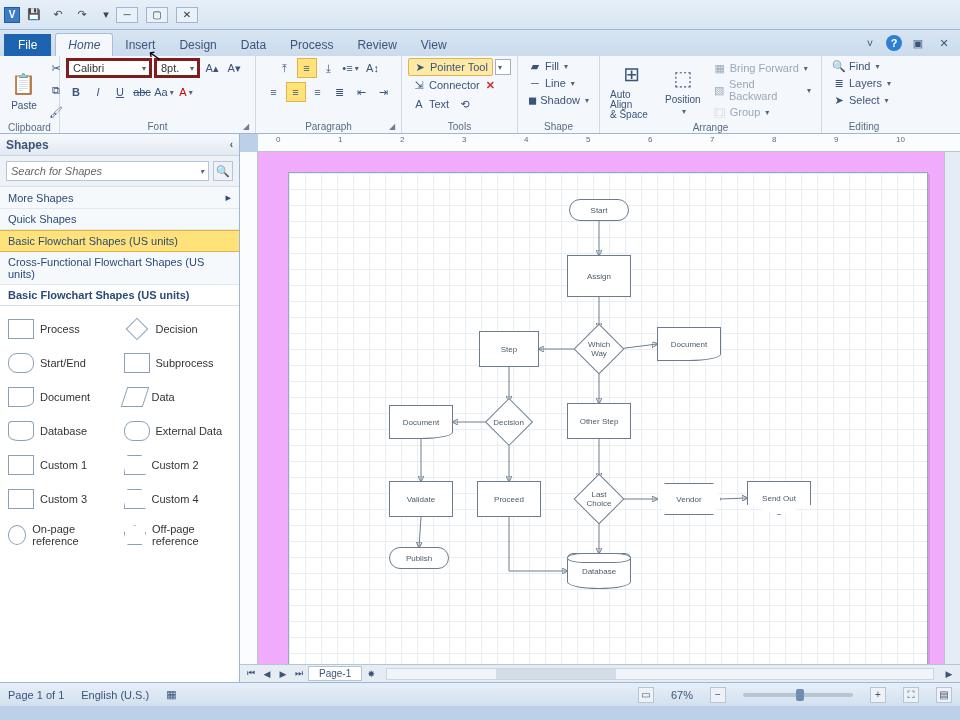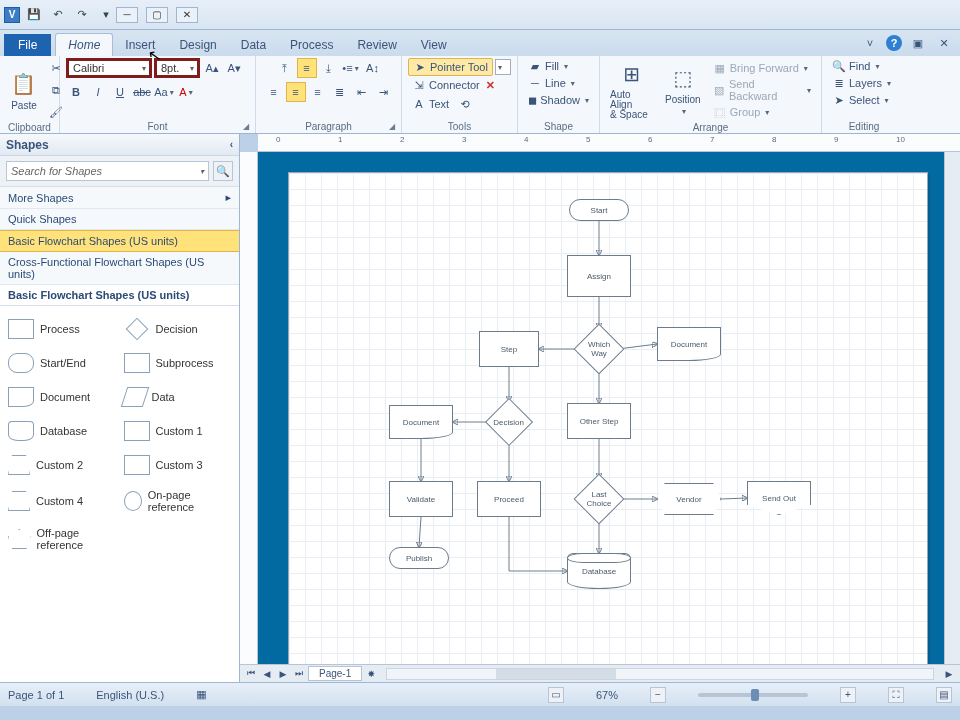--- a/index.html
+++ b/index.html
@@ -71,21 +71,21 @@
 .shp-ic.trap{ width:22px; clip-path:polygon(18% 0,82% 0,100% 100%,0 100%);}
 .shp-ic.circle{ border-radius:50%; width:20px; height:20px;}
 .shp-ic.pent{ clip-path:polygon(50% 0,100% 38%,82% 100%,18% 100%,0 38%);}
 
 
 .canvas-wrap{ flex:1; display:flex; flex-direction:column; background:#bcd1e8; position:relative;}
 .ruler-h{ height:18px; background:#fbfcfd; border-bottom:1px solid #b7c4d3; margin-left:18px; position:relative; font-size:8px; color:#5a6c82;}
 .ruler-h span{ position:absolute; top:1px;}
 .canvas-row{ flex:1; display:flex;}
 .ruler-v{ width:18px; background:#fbfcfd; border-right:1px solid #b7c4d3;}
-.canvas-scroll{ flex:1; position:relative; overflow:hidden; background:#0369a1;}
+.canvas-scroll{ flex:1; position:relative; overflow:hidden; background:#f0abfc;}
 .scroll-v{ width:16px; background:#e6ecf3; border-left:1px solid #b7c4d3;}
 .page{ position:absolute; left:30px; top:20px; width:640px; height:500px; background:#fff; border:1px solid #97a8bb; box-shadow:2px 2px 0 rgba(0,0,0,0.1);}
 .page::before{ content:""; position:absolute; inset:0; background-image:linear-gradient(#e9eef4 1px,transparent 1px),linear-gradient(90deg,#e9eef4 1px,transparent 1px); background-size:16px 16px;}
 
 
 .node{ position:absolute; border:1px solid #6c7c8d; background:#fff; font-size:8px; color:#4a5a6a; display:flex; align-items:center; justify-content:center; text-align:center; z-index:2;}
 .node.terminator{ border-radius:14px;}
 .node.diamond{ transform:rotate(45deg);}
 .node.diamond span{ transform:rotate(-45deg); display:block; width:60px;}
 .node.document{ border-radius:0 0 50% 0 / 0 0 20% 0;}
@@ -98,21 +98,21 @@
 svg.connectors line, svg.connectors path{ stroke:#6c7c8d; stroke-width:1; fill:none; marker-end:url(#arrow);}
 
 
 .page-tabs{ height:18px; background:#e6ecf3; border-top:1px solid #b7c4d3; display:flex; align-items:center; font-size:10px; color:#3b547a; padding:0 4px; gap:2px;}
 .pt-btn{ width:14px; height:14px; display:flex; align-items:center; justify-content:center; cursor:pointer; font-size:9px;}
 .pt-tab{ background:#fff; border:1px solid #b7c4d3; padding:1px 10px; cursor:pointer;}
 .pt-scroll{ flex:1; height:12px; background:#f1f4f8; border:1px solid #cbd5e1; margin:0 6px; position:relative;}
 .pt-scroll .thumb{ position:absolute; left:20%; width:120px; top:0; bottom:0; background:#d4dce5;}
 
 
-.status{ height:24px; background:linear-gradient(#e7eff9,#d2e0ef); border-top:1px solid #9db6d2; display:flex; align-items:center; padding:0 8px; font-size:11px; color:#3b547a; gap:32px;}
+.status{ height:24px; background:linear-gradient(#e7eff9,#d2e0ef); border-top:1px solid #9db6d2; display:flex; align-items:center; padding:0 8px; font-size:11px; color:#3b547a; gap:17px;}
 .status .spacer{ flex:1;}
 .zoom-slider{ width:110px; height:4px; background:#b7c4d3; position:relative; border-radius:2px;}
 .zoom-slider .thumb{ position:absolute; left:48%; top:-4px; width:8px; height:12px; background:#6d8db2; border-radius:2px;}
 .sb-btn{ width:16px; height:16px; border:1px solid #b7c4d3; background:#eef2f7; display:flex; align-items:center; justify-content:center; font-size:10px; cursor:pointer;}
 
 
 .cursor{ position:absolute; left:148px; top:46px; font-size:16px; color:#000; transform:rotate(-10deg); z-index:999; pointer-events:none;}
 </style>
 </head>
 <body>
@@ -357,20 +357,24 @@
             <div class="shp-ic doc"></div>
             <span>Document</span>
           </div>
           <div class="shape-item">
             <div class="shp-ic para"></div>
             <span>Data</span>
           </div>
           <div class="shape-item">
             <div class="shp-ic cyl"></div>
             <span>Database</span>
+          </div>
+          <div class="shape-item">
+            <div class="shp-ic rounded"></div>
+            <span>External Data</span>
           </div>
           <div class="shape-item">
             <div class="shp-ic rect"></div>
             <span>Custom 1</span>
           </div>
           <div class="shape-item">
             <div class="shp-ic trap"></div>
             <span>Custom 2</span>
           </div>
           <div class="shape-item">

